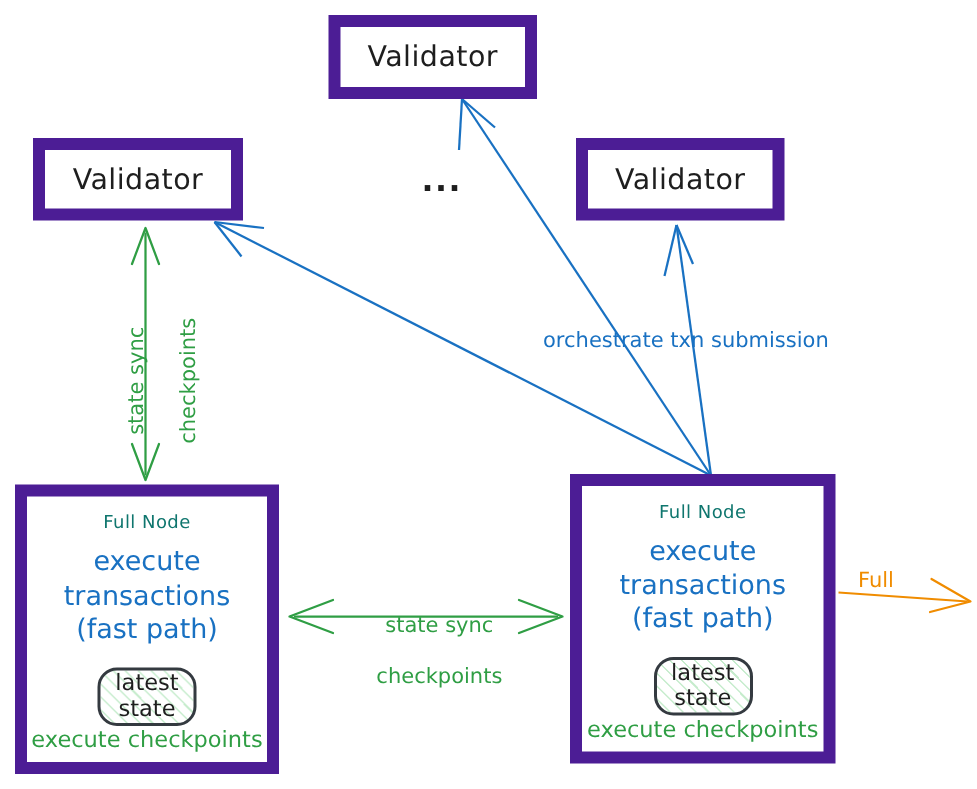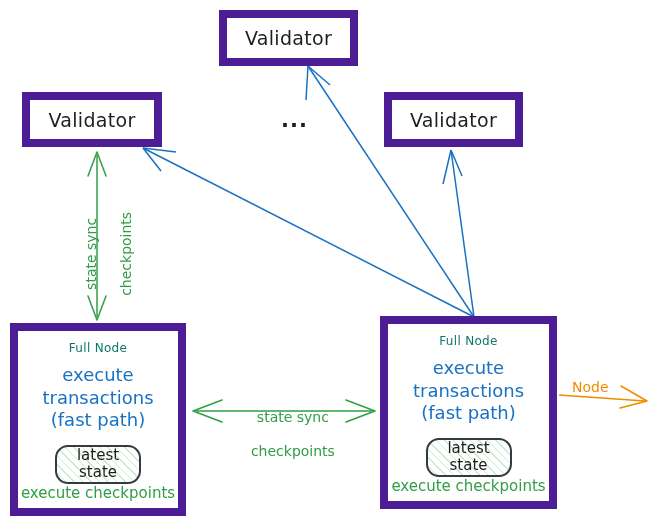--- a/index.html
+++ b/index.html
@@ -55,21 +55,21 @@
     margin-top: 9px;
   }
   .fullnode-green {
     font-size: 15px;
     color: #2f9e44;
     text-align: center;
     margin-bottom: 11px;
   }
   .state-box {
     box-sizing: border-box;
-    width: 86px;
+    width: 66px;
     height: 62px;
     border: 2px solid #343a40;
     border-radius: 13px;
     margin-top: 13px;
     display: flex;
     flex-direction: column;
     align-items: center;
     justify-content: flex-start;
     font-size: 15px;
     color: #1e1e1e;
@@ -197,21 +197,22 @@
     </div>
     <div class="spacer"></div>
     <div class="fullnode-green">execute checkpoints</div>
   </div>
 
   <div class="vertical-label" style="left:55px; top:219px; width:108px;">
     <span>state sync</span><br>
     <span>checkpoints</span>
   </div>
 
+  <div class="edge-label label-blue" style="left:362px; top:219px;">orchestrate txn submission</div>
 
   <div class="edge-label label-green" style="left:221px; top:392px; width:126px;">
     <span>state sync</span><br>
     <span>checkpoints</span>
   </div>
 
-  <div class="edge-label label-orange" style="left:572px; top:379px;">Node</div>
+  <div class="edge-label label-orange" style="left:572px; top:379px;">Full</div>
 
 </div>
 
 </body></html>

